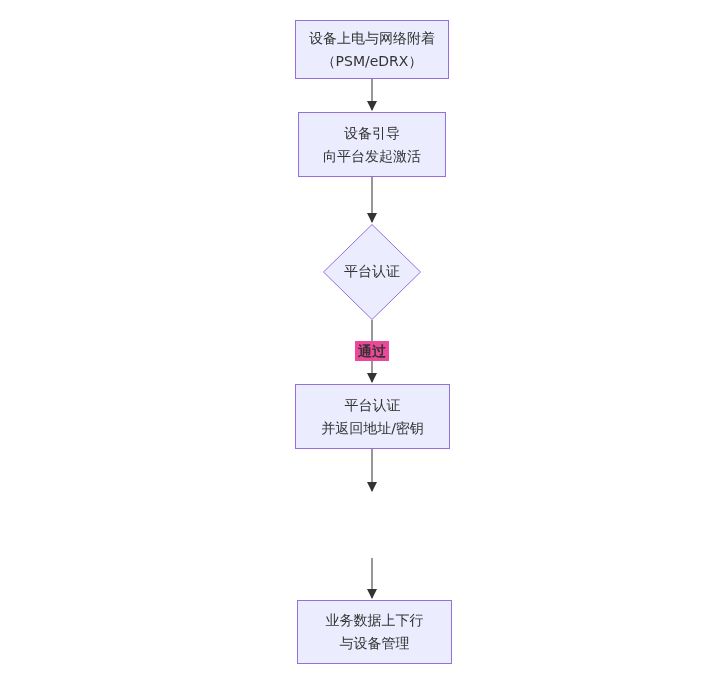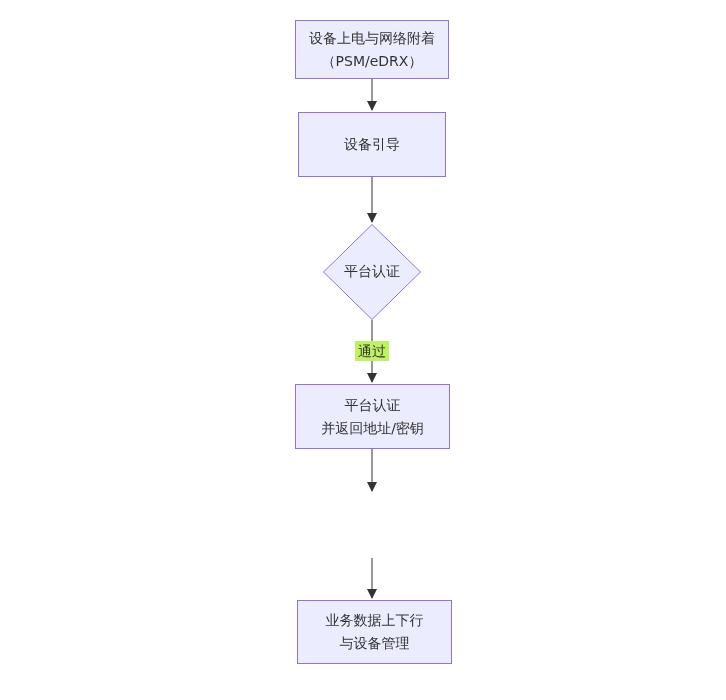--- a/index.html
+++ b/index.html
@@ -63,26 +63,27 @@
     justify-content: center;
     color: #333333;
     font-size: 14px;
     white-space: nowrap;
   }
   .edge-label {
     position: absolute;
     left: 372px;
     top: 341px;
     transform: translateX(-50%);
-    background: #bef264;
+    background: #ec4899;
     color: #333333;
     font-size: 14px;
     line-height: 20px;
     padding: 0 3px;
     white-space: nowrap;
+    font-weight: bold;
   }
   
   #node-power     { left: 295px; top: 20px;  width: 154px; height: 59px; }
   #node-bootstrap { left: 298px; top: 112px; width: 148px; height: 65px; text-align: right; }
   #node-register  { left: 295px; top: 384px; width: 155px; height: 65px; }
   #node-channel   { left: 295px; top: 493px; width: 154px; height: 65px; }
   #node-business  { left: 297px; top: 600px; width: 155px; height: 64px; }
 </style>
 </head>
 <body>
@@ -102,20 +103,21 @@
     <line x1="372" y1="558" x2="372" y2="598" stroke="#333333" stroke-width="1" marker-end="url(#arrowhead)"></line>
   </svg>
 
   <div id="node-power" class="node">
     <span class="line">设备上电与网络附着</span>
     <span class="line">（PSM/eDRX）</span>
   </div>
 
   <div id="node-bootstrap" class="node">
     <span class="line">设备引导</span>
+    <span class="line">向平台发起激活</span>
   </div>
 
   <div class="diamond-wrap">
     <svg width="98" height="96" viewBox="0 0 98 96">
       <polygon points="49,0.5 97.5,48 49,95.5 0.5,48" fill="#ECECFF" stroke="#9370DB" stroke-width="1"></polygon>
     </svg>
     <div class="diamond-label">平台认证</div>
   </div>
 
   <div class="edge-label">通过</div>

